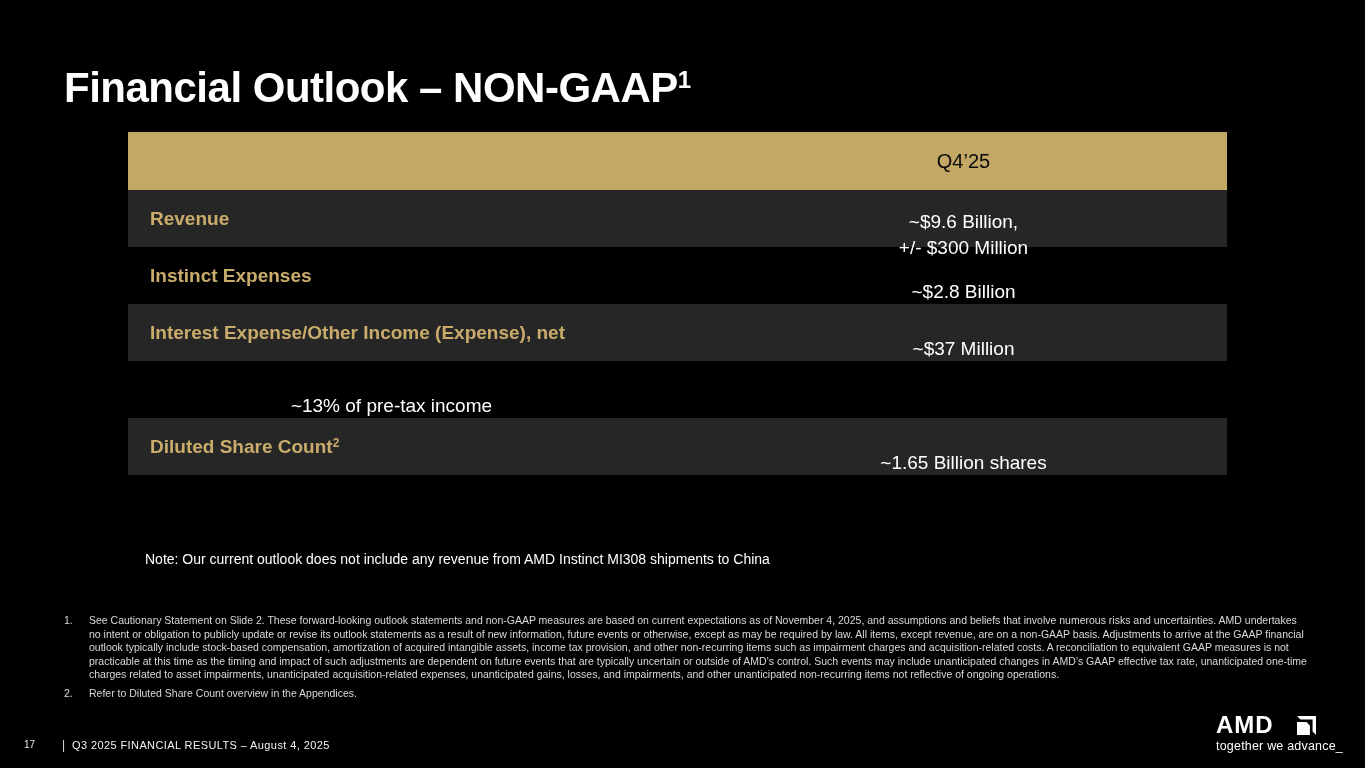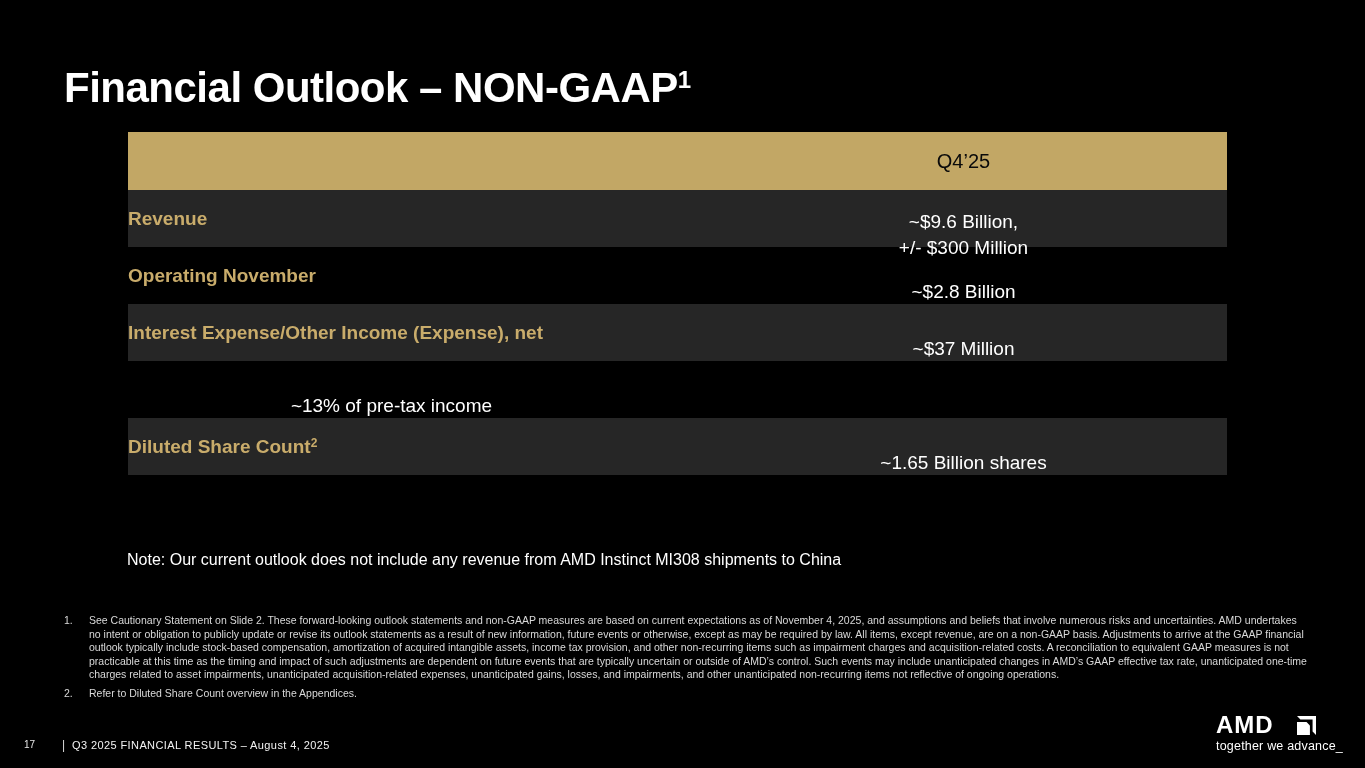--- a/index.html
+++ b/index.html
@@ -45,42 +45,43 @@
     font-size: 20px;
   }
   .trow {
     height: 57px;
     display: flex;
     align-items: center;
   }
   .trow:nth-child(even) { background: #262626; }
   .row-label {
     flex: 1;
+    padding-left: 22px;
     color: #C9AC6B;
     font-weight: bold;
     font-size: 19px;
     white-space: nowrap;
   }
   .row-label sup { font-size: 12px; vertical-align: 6px; }
   .row-value {
     width: 527px;
     text-align: center;
     color: #ffffff;
     font-size: 19px;
     line-height: 1.32;
     white-space: pre-line;
     margin-top: 32px;
   }
 
   .note {
     position: absolute;
-    left: 127px;
+    left: 145px;
     top: 551px;
     color: #ffffff;
-    font-size: 16px;
+    font-size: 14px;
     white-space: nowrap;
   }
 
   .footnotes {
     position: absolute;
     left: 64px;
     top: 614px;
     width: 1243px;
     color: #D9D9D9;
     font-size: 10.5px;
@@ -151,21 +152,21 @@
 <div class="outlook-table">
   <div class="thead">
     <div class="value-col">Q4’25</div>
   </div>
   <div class="trow">
     <div class="row-label"><span>Revenue</span><sup></sup></div>
     <div class="row-value">~$9.6 Billion,
 +/- $300 Million</div>
   </div>
   <div class="trow">
-    <div class="row-label"><span>Operating November</span><sup></sup></div>
+    <div class="row-label"><span>Instinct Expenses</span><sup></sup></div>
     <div class="row-value">~$2.8 Billion</div>
   </div>
   <div class="trow">
     <div class="row-label"><span>Interest Expense/Other Income (Expense), net</span><sup></sup></div>
     <div class="row-value">~$37 Million</div>
   </div>
   <div class="trow">
     <div class="row-value">~13% of pre-tax income</div>
   </div>
   <div class="trow">

